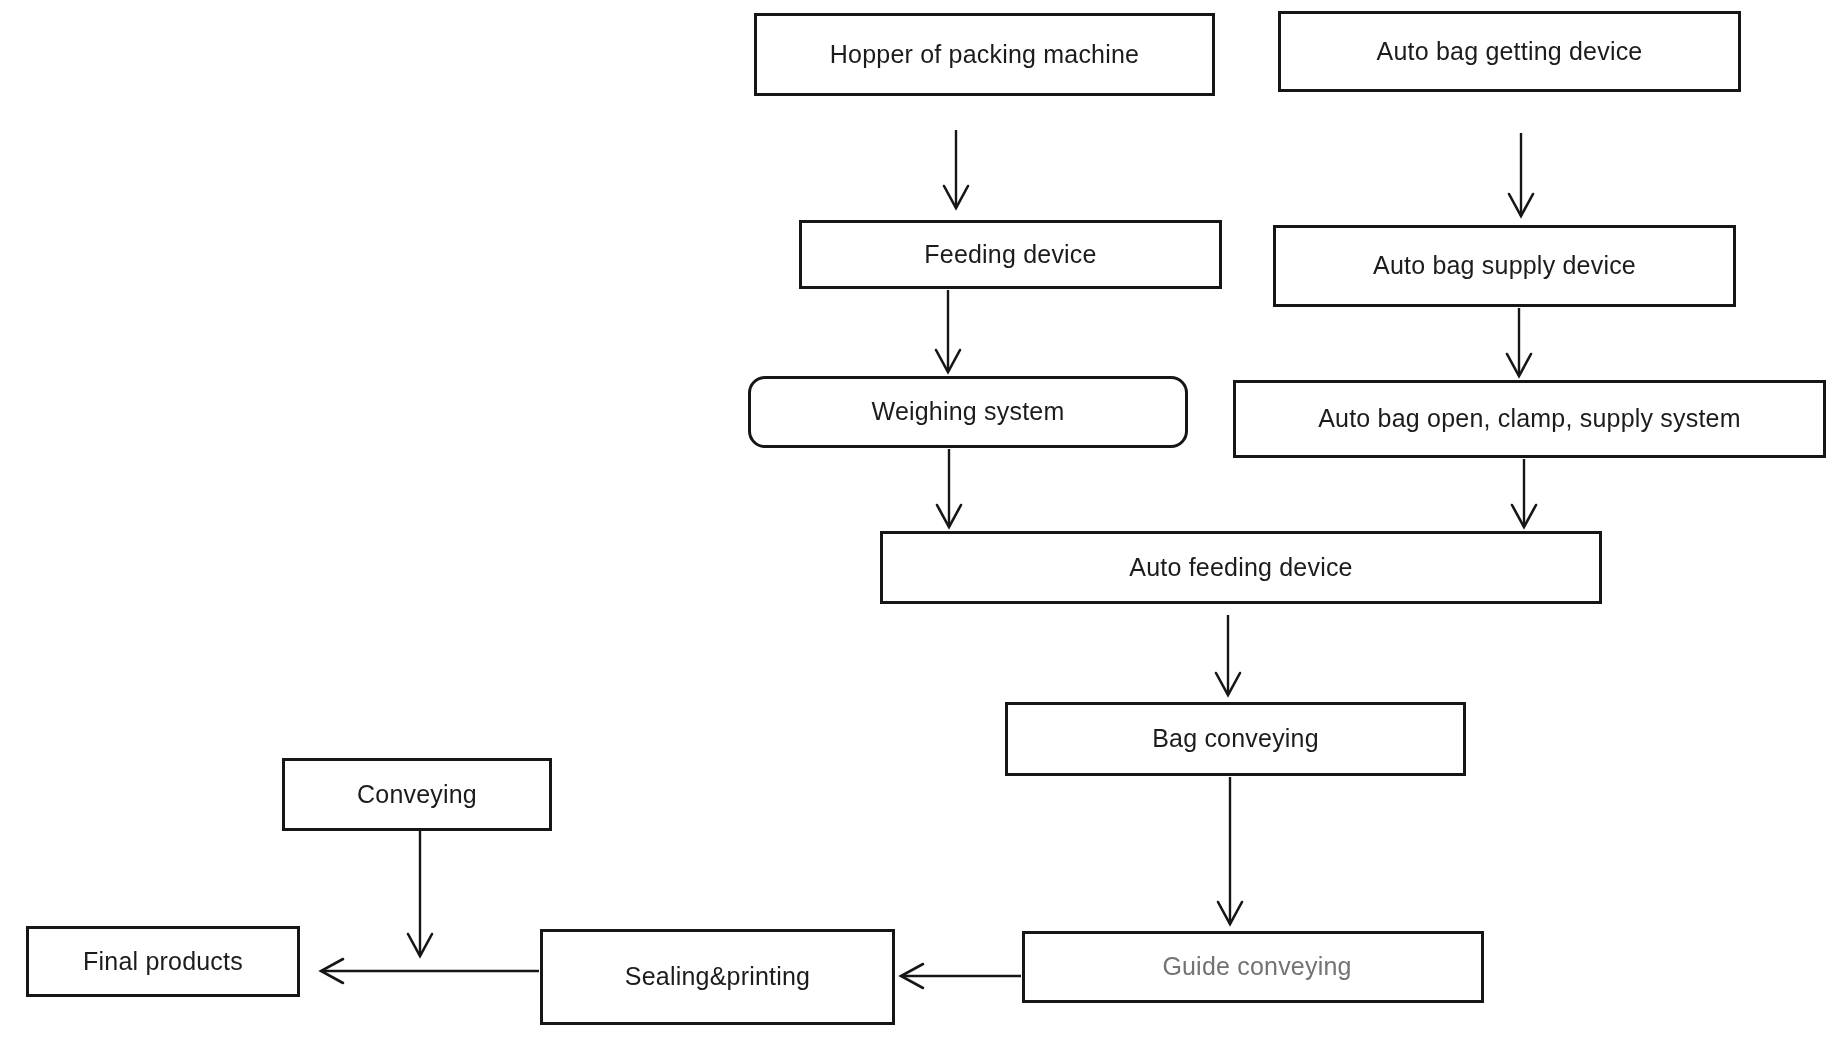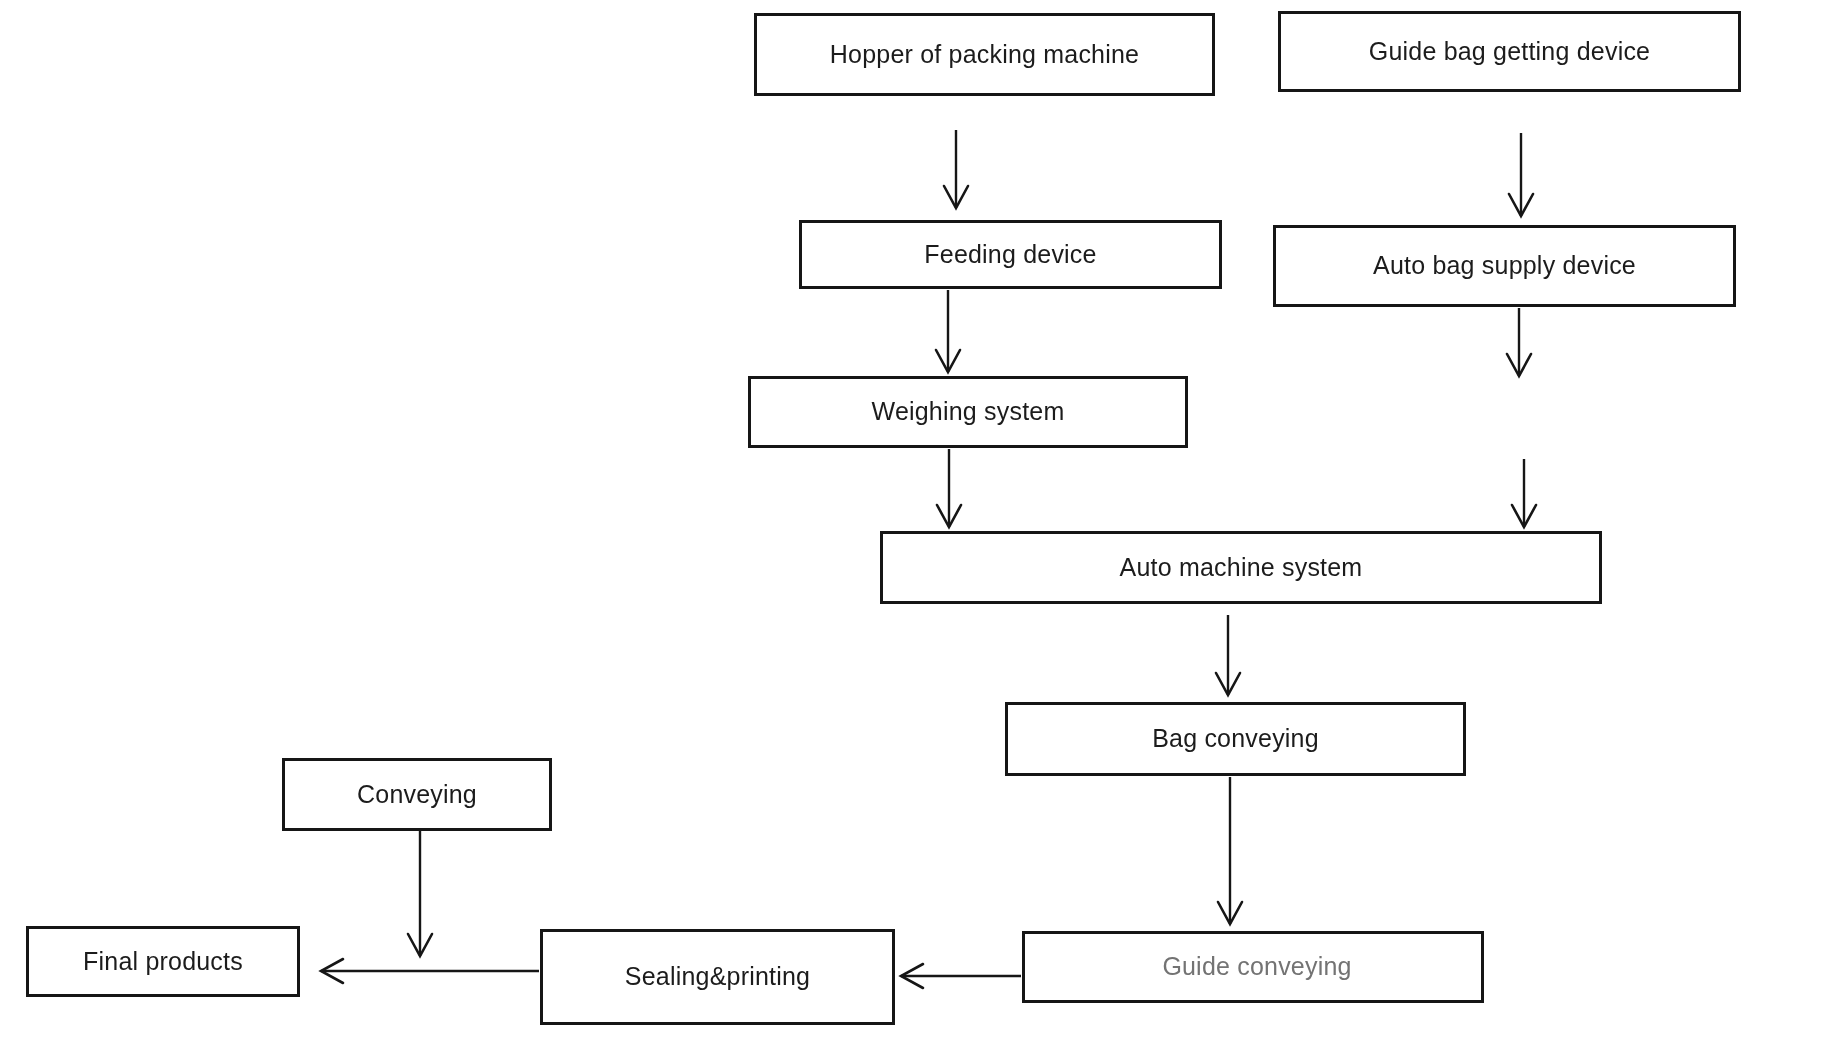--- a/index.html
+++ b/index.html
@@ -100,33 +100,36 @@
       </g>
       <g>
         <line class="edge-line" x1="420" y1="831" x2="420" y2="956" stroke="#161616"></line>
         <polyline class="edge-head" stroke="#161616" points="408,934 420,956 432,934"></polyline>
       </g>
     </svg>
 <div class="node" style="left: 754px; top: 13px; width: 461px; height: 83px; background: rgb(255, 255, 255); border-color: rgb(22, 22, 22);">
       <span style="color: rgb(28, 28, 28);">Hopper of packing machine</span>
     </div>
     <div class="node" style="left: 1278px; top: 11px; width: 463px; height: 81px; background: rgb(255, 255, 255); border-color: rgb(22, 22, 22);">
-      <span style="color: rgb(28, 28, 28);">Guide bag getting device</span>
+      <span style="color: rgb(28, 28, 28);">Auto bag getting device</span>
     </div>
     <div class="node" style="left: 764px; top: 220px; width: 423px; height: 69px; background: rgb(255, 255, 255); border-color: rgb(22, 22, 22); margin-left: 35px;">
       <span style="color: rgb(28, 28, 28);">Feeding device</span>
     </div>
     <div class="node" style="left: 1273px; top: 225px; width: 463px; height: 82px; background: rgb(255, 255, 255); border-color: rgb(22, 22, 22); justify-content: center;">
       <span style="color: rgb(28, 28, 28);">Auto bag supply device</span>
     </div>
-    <div class="node" style="left: 748px; top: 376px; width: 440px; height: 72px; background: rgb(255, 255, 255); border-color: rgb(22, 22, 22);">
+    <div class="node" style="left: 748px; top: 376px; width: 440px; height: 72px; background: rgb(255, 255, 255); border-color: rgb(22, 22, 22); border-radius: 17px;">
       <span style="color: rgb(28, 28, 28);">Weighing system</span>
     </div>
+    <div class="node" style="left: 1233px; top: 380px; width: 593px; height: 78px; background: rgb(255, 255, 255); border-color: rgb(22, 22, 22);">
+      <span style="color: rgb(28, 28, 28);">Auto bag open, clamp, supply system</span>
+    </div>
     <div class="node" style="left: 880px; top: 531px; width: 722px; height: 73px; background: rgb(255, 255, 255); border-color: rgb(22, 22, 22);">
-      <span style="color: rgb(28, 28, 28);">Auto machine system</span>
+      <span style="color: rgb(28, 28, 28);">Auto feeding device</span>
     </div>
     <div class="node" style="left: 282px; top: 758px; width: 270px; height: 73px; background: rgb(255, 255, 255); border-color: rgb(22, 22, 22);">
       <span style="color: rgb(28, 28, 28);">Conveying</span>
     </div>
     <div class="node" style="left: 1005px; top: 702px; width: 461px; height: 74px; background: rgb(255, 255, 255); border-color: rgb(22, 22, 22);">
       <span style="color: rgb(28, 28, 28);">Bag conveying</span>
     </div>
     <div class="node" style="left: 1022px; top: 931px; width: 462px; height: 72px; background: rgb(255, 255, 255); border-color: rgb(22, 22, 22);">
       <span style="color: #737373; margin-left: 8px;">Guide conveying</span>
     </div>

